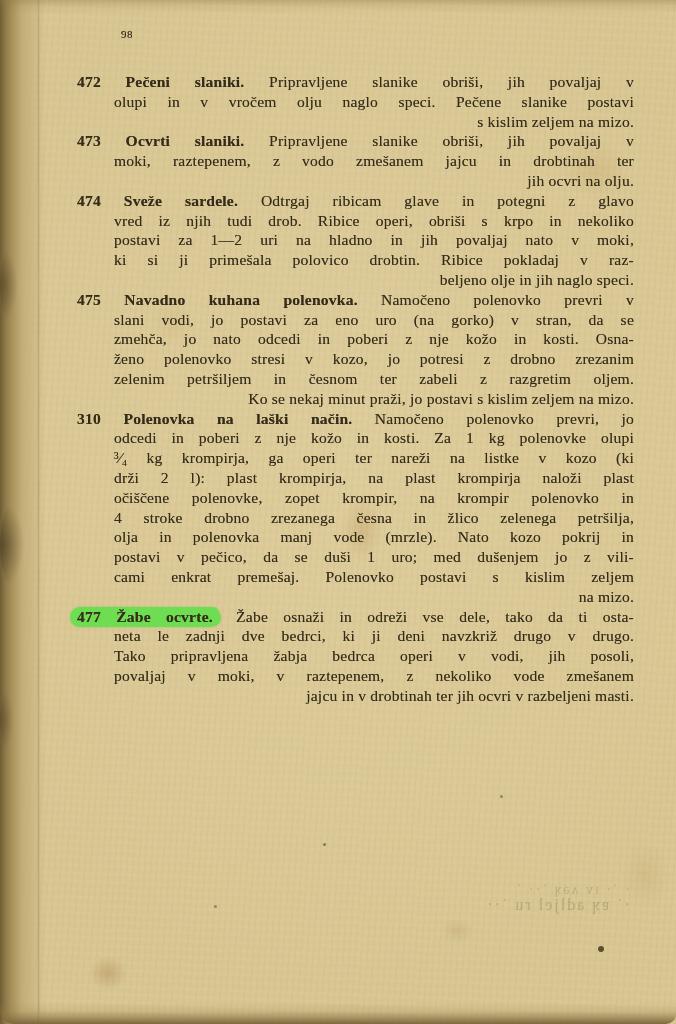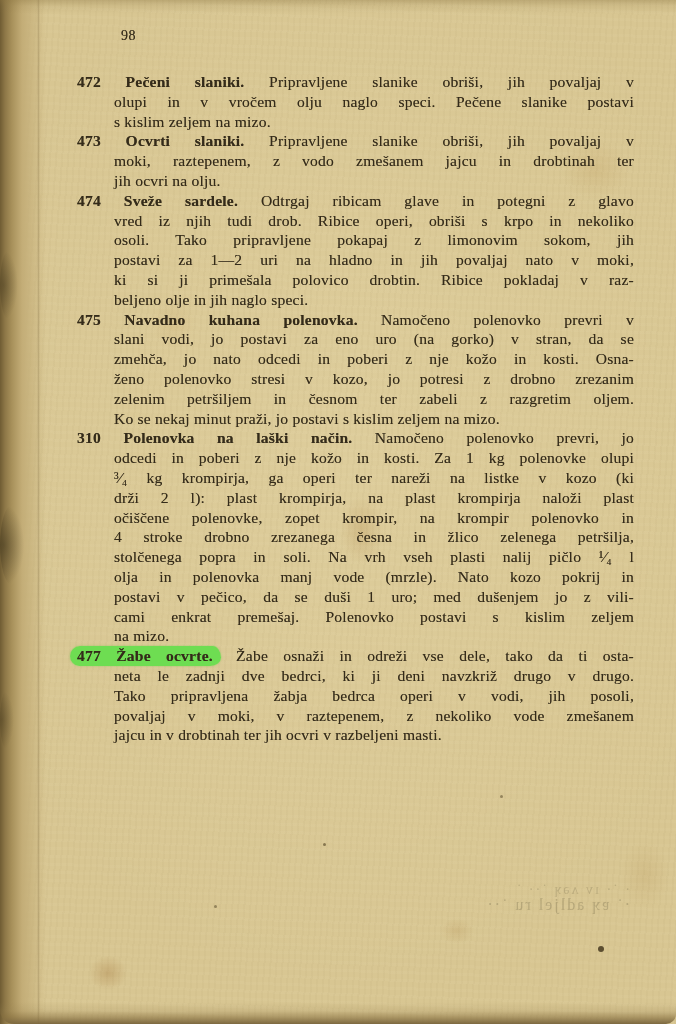--- a/index.html
+++ b/index.html
@@ -52,30 +52,30 @@
     position:absolute;pointer-events:none;
     color:rgba(95,88,58,.5);
     transform:scaleX(-1);
     filter:blur(.7px);
     opacity:.45;
     font-size:14px;letter-spacing:2px;white-space:nowrap;
   }
   
   .page-number{
     position:absolute;left:121px;top:28px;
-    font-size:14px;letter-spacing:.5px;
+    font-size:11px;letter-spacing:.5px;
     text-shadow:0 0 .4px rgba(52,43,26,.55);
   }
   .content{
     position:absolute;left:77px;top:72px;width:557px;
   }
   .rline{
     font-size:15.6px;line-height:19.8px;
     letter-spacing:.2px;
-    text-align:left;
+    text-align:right;
     text-shadow:0 0 .45px rgba(52,43,26,.5);
   }
   .jfull{text-align:justify;text-align-last:justify;}
   .cont{padding-left:37px;}
   .rnum,.rtitle{font-weight:700;}
   .hl{
     background:var(--highlight);
     border-radius:13px 11px 14px 12px / 13px 15px 11px 13px;
     padding:1px 8px 2px 7px;
     margin-left:-7px;
@@ -121,21 +121,20 @@
 
   <div class="recipe">
     <div class="rline jfull"><span class="rnum">473</span> <b class="rtitle">Ocvrti slaniki.</b> <span class="rtext">Pripravljene slanike obriši, jih povaljaj v</span></div>
     <div class="rline cont jfull">moki, raztepenem, z vodo zmešanem jajcu in drobtinah ter</div>
     <div class="rline cont">jih ocvri na olju.</div>
   </div>
 
   <div class="recipe">
     <div class="rline jfull"><span class="rnum">474</span> <b class="rtitle">Sveže sardele.</b> <span class="rtext">Odtrgaj ribicam glave in potegni z glavo</span></div>
     <div class="rline cont jfull">vred iz njih tudi drob. Ribice operi, obriši s krpo in nekoliko</div>
-    <div class="rline cont jfull">osoli. Tako pripravljene pokapaj z limonovim sokom, jih</div>
     <div class="rline cont jfull">postavi za 1—2 uri na hladno in jih povaljaj nato v moki,</div>
     <div class="rline cont jfull">ki si ji primešala polovico drobtin. Ribice pokladaj v raz-</div>
     <div class="rline cont">beljeno olje in jih naglo speci.</div>
   </div>
 
   <div class="recipe">
     <div class="rline jfull"><span class="rnum">475</span> <b class="rtitle">Navadno kuhana polenovka.</b> <span class="rtext">Namočeno polenovko prevri v</span></div>
     <div class="rline cont jfull">slani vodi, jo postavi za eno uro (na gorko) v stran, da se</div>
     <div class="rline cont jfull">zmehča, jo nato odcedi in poberi z nje kožo in kosti. Osna-</div>
     <div class="rline cont jfull">ženo polenovko stresi v kozo, jo potresi z drobno zrezanim</div>
@@ -143,21 +142,20 @@
     <div class="rline cont">Ko se nekaj minut praži, jo postavi s kislim zeljem na mizo.</div>
   </div>
 
   <div class="recipe">
     <div class="rline jfull"><span class="rnum">310</span> <b class="rtitle">Polenovka na laški način.</b> <span class="rtext">Namočeno polenovko prevri, jo</span></div>
     <div class="rline cont jfull">odcedi in poberi z nje kožo in kosti. Za 1 kg polenovke olupi</div>
     <div class="rline cont jfull">³⁄₄ kg krompirja, ga operi ter nareži na listke v kozo (ki</div>
     <div class="rline cont jfull">drži 2 l): plast krompirja, na plast krompirja naloži plast</div>
     <div class="rline cont jfull">očiščene polenovke, zopet krompir, na krompir polenovko in</div>
     <div class="rline cont jfull">4 stroke drobno zrezanega česna in žlico zelenega petršilja,</div>
-    <div class="rline cont jfull">stolčenega popra in soli. Na vrh vseh plasti nalij pičlo ¹⁄₄ l</div>
     <div class="rline cont jfull">olja in polenovka manj vode (mrzle). Nato kozo pokrij in</div>
     <div class="rline cont jfull">postavi v pečico, da se duši 1 uro; med dušenjem jo z vili-</div>
     <div class="rline cont jfull">cami enkrat premešaj. Polenovko postavi s kislim zeljem</div>
     <div class="rline cont">na mizo.</div>
   </div>
 
   <div class="recipe">
     <div class="rline jfull"><span class="hl"><span class="rnum">477</span> <b class="rtitle">Žabe ocvrte.</b></span> <span class="rtext">Žabe osnaži in odreži vse dele, tako da ti osta-</span></div>
     <div class="rline cont jfull">neta le zadnji dve bedrci, ki ji deni navzkriž drugo v drugo.</div>
     <div class="rline cont jfull">Tako pripravljena žabja bedrca operi v vodi, jih posoli,</div>

